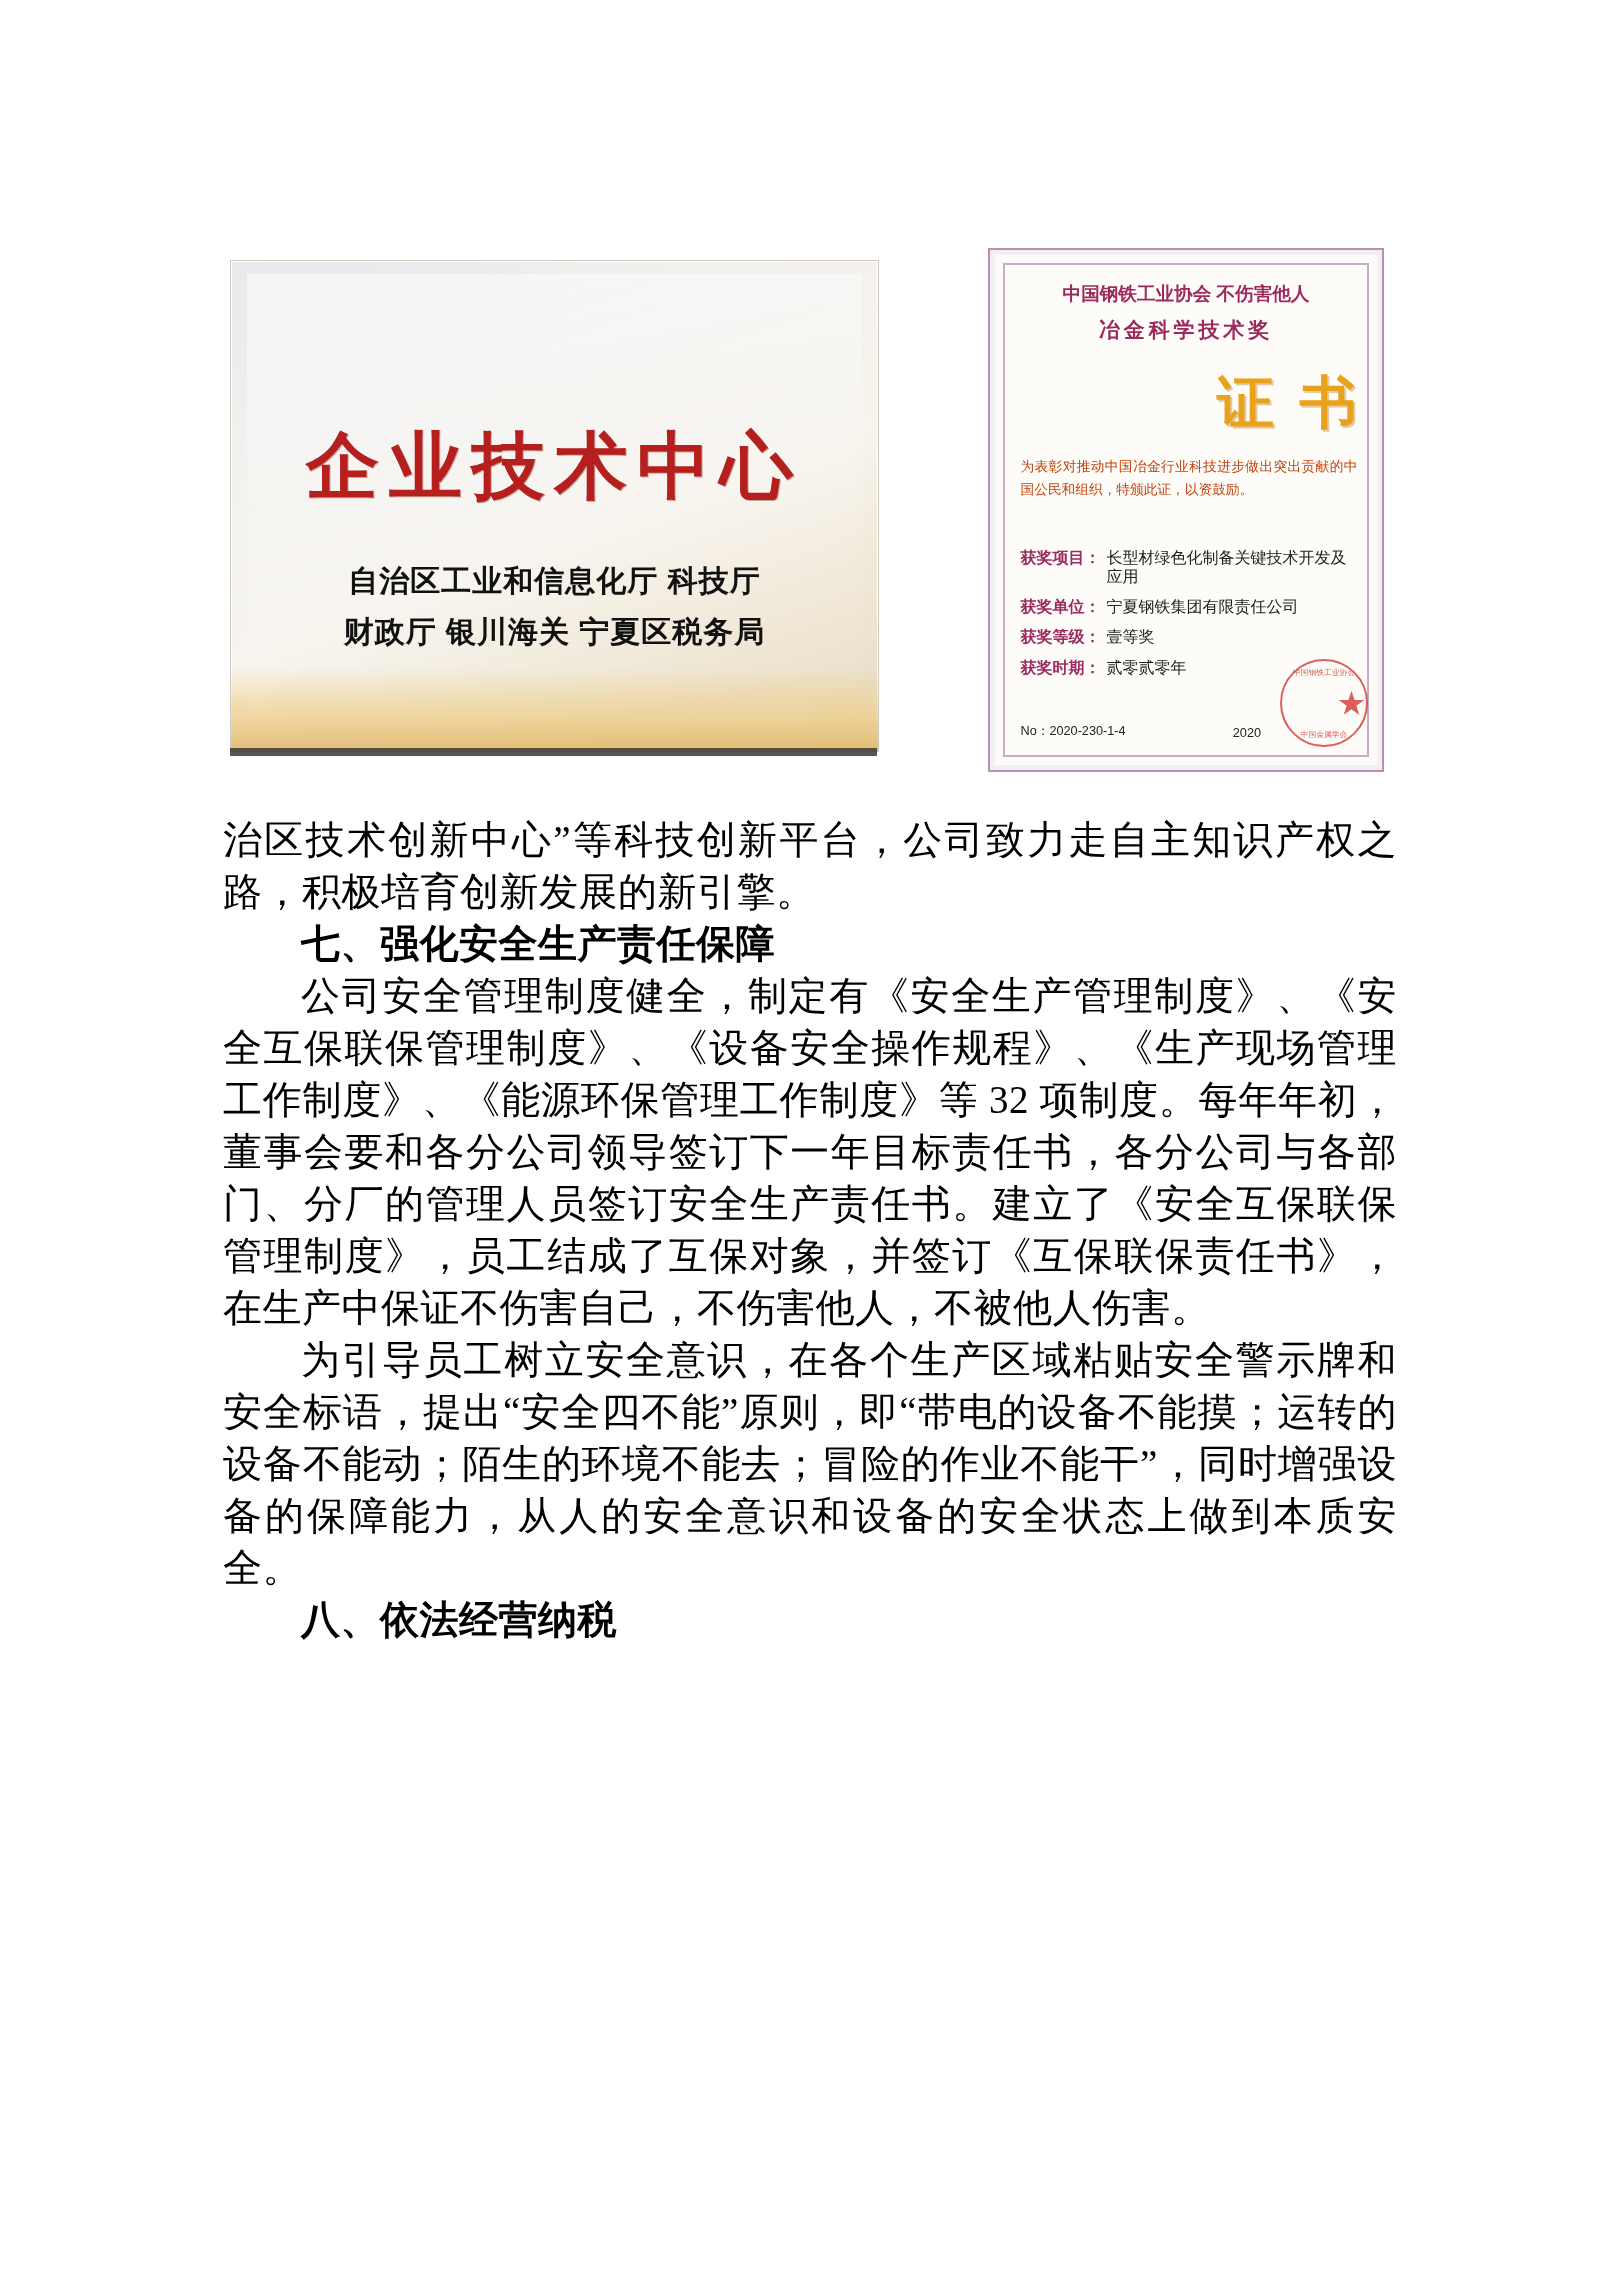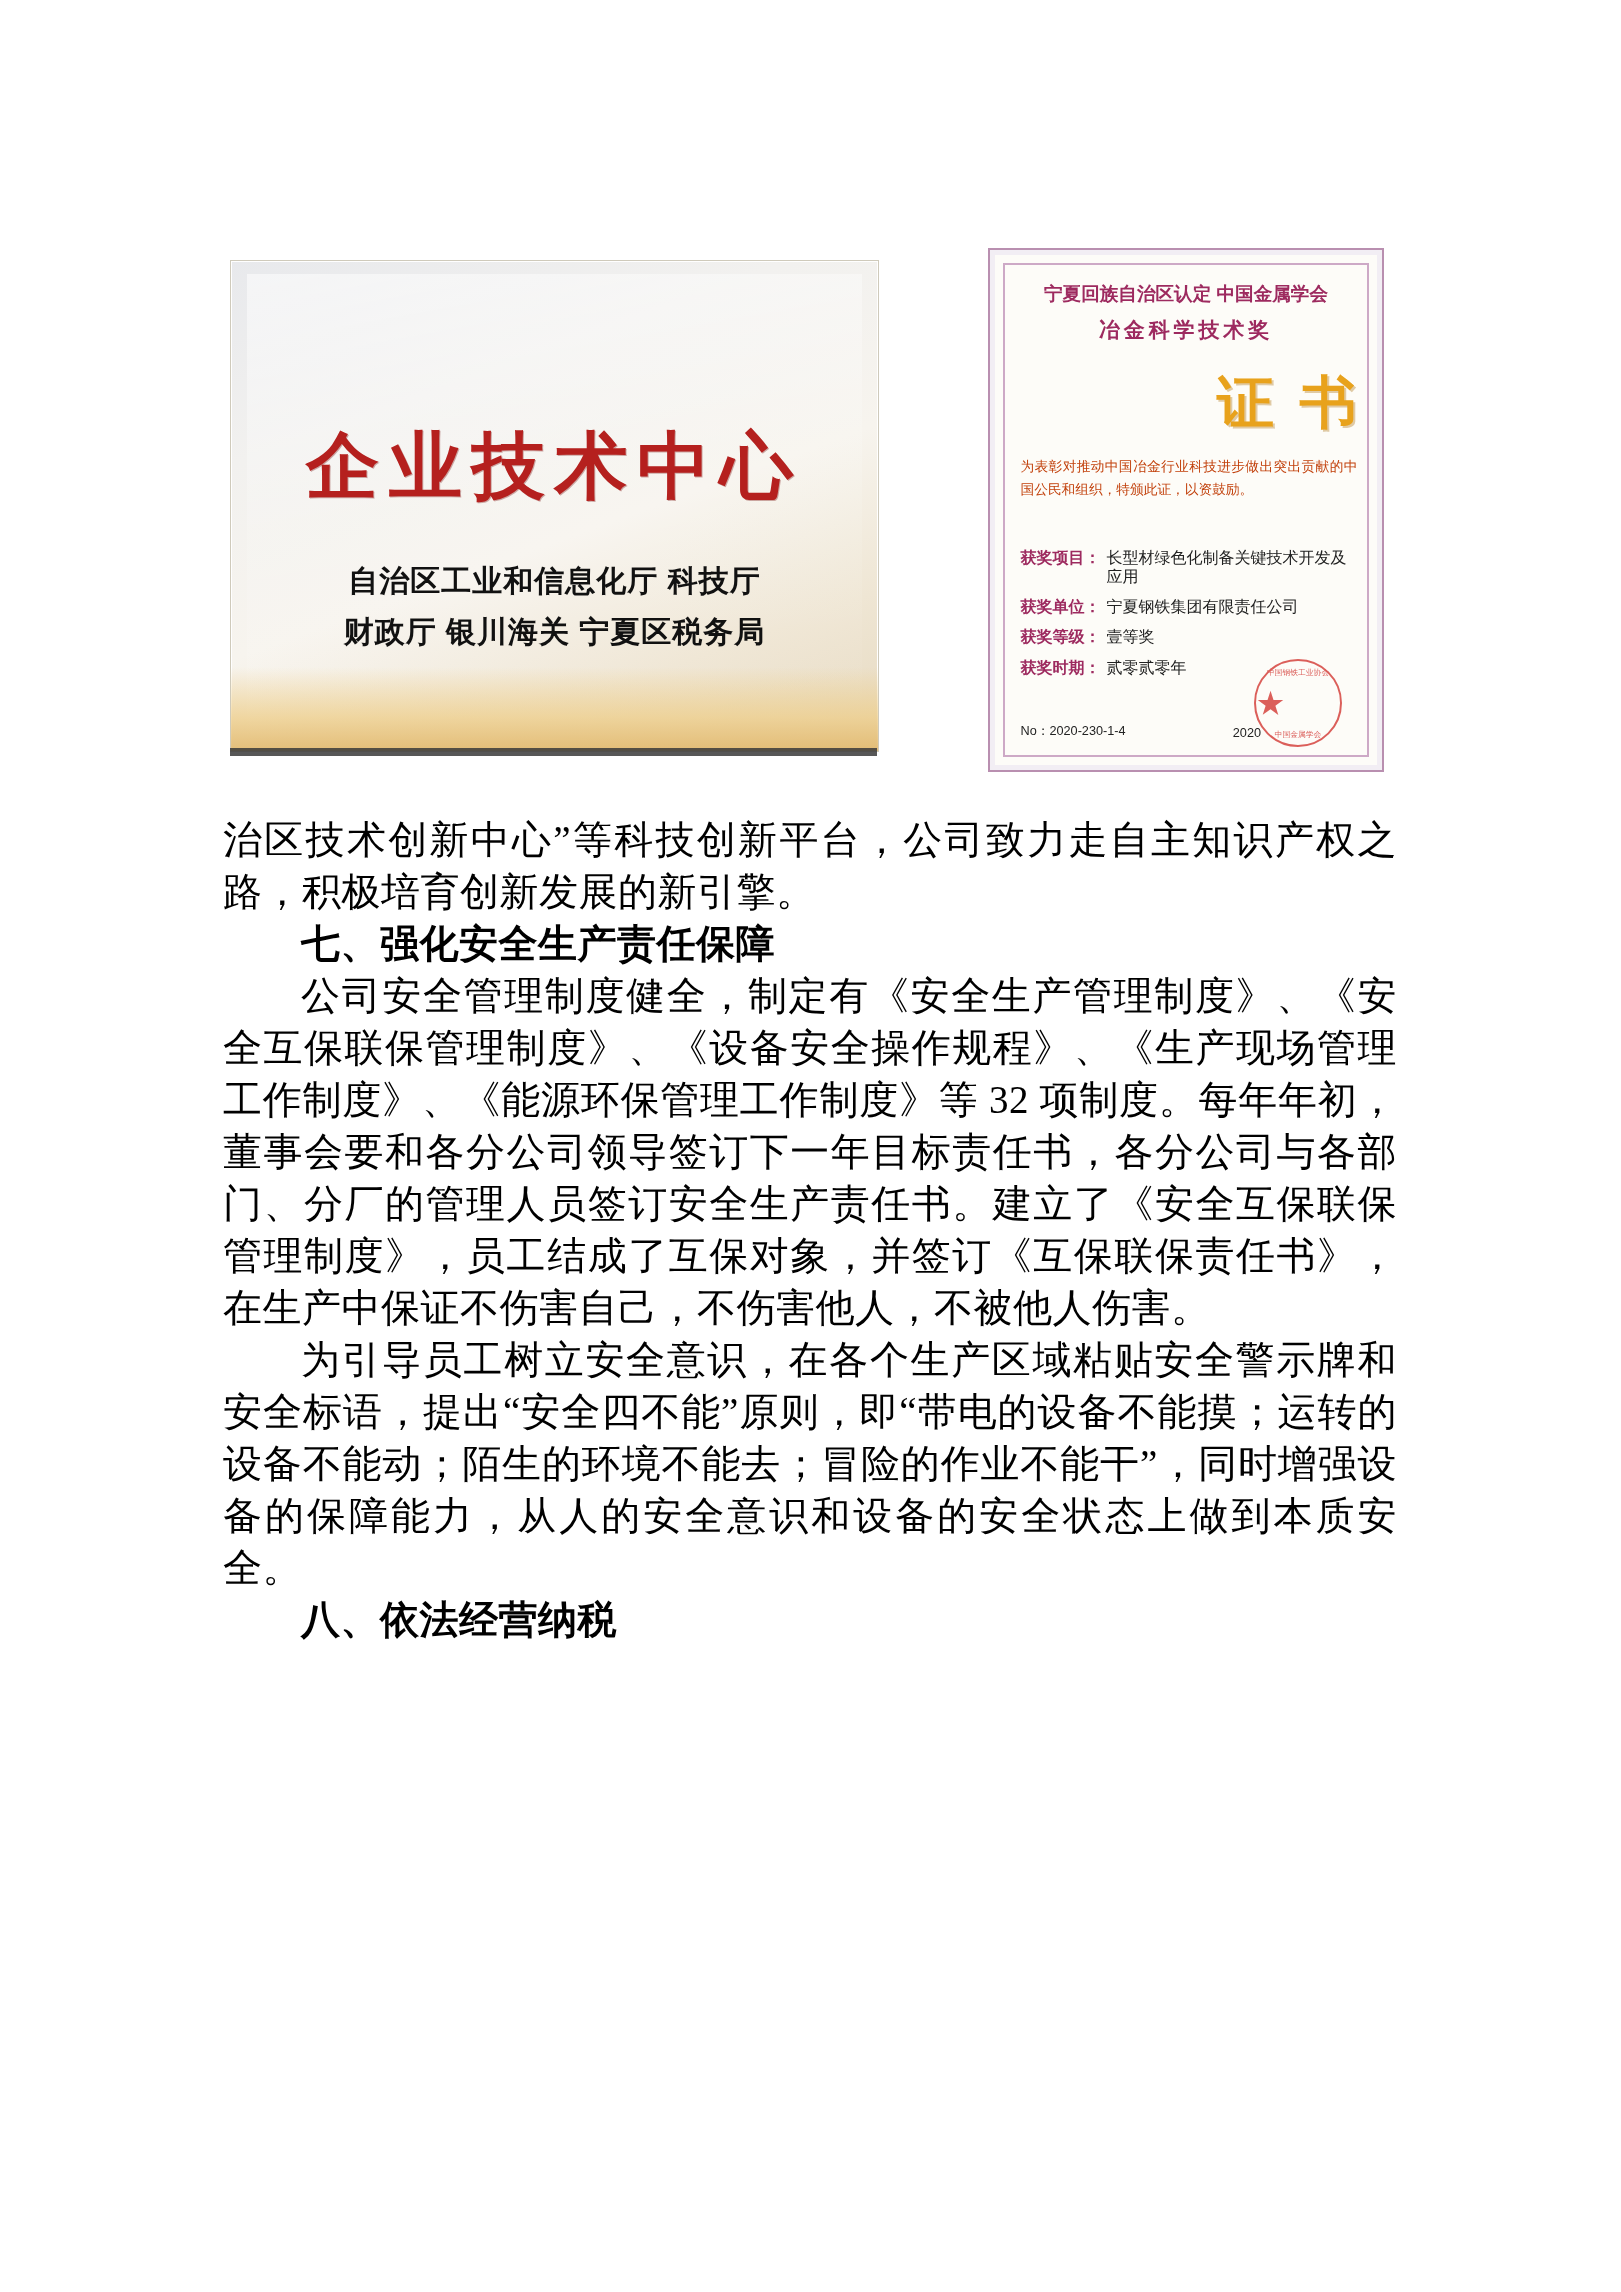--- a/index.html
+++ b/index.html
@@ -204,30 +204,30 @@
   .cert-year {
     position: absolute;
     right: 116px;
     bottom: 25.5px;
     font-family: "Liberation Sans", sans-serif;
     font-size: 12.7px;
     color: #222;
   }
   .cert-seal {
     position: absolute;
-    right: 35px;
+    right: 9px;
     bottom: 17.6px;
     width: 84px;
     height: 84px;
     border-radius: 50%;
     border: 2.9px solid #d2342f;
     opacity: .78;
     display: flex;
     align-items: center;
-    justify-content: flex-start;
+    justify-content: flex-end;
   }
   .cert-seal .star {
     color: #d2342f;
     font-size: 29px;
     line-height: 1;
   }
   .cert-seal .ring-text {
     position: absolute;
     top: 5.9px;
     left: 0;
@@ -278,21 +278,21 @@
       <div class="plaque-title">企业技术中心</div>
       <div class="plaque-foot">
         <div>自治区工业和信息化厅  科技厅</div>
         <div>财政厅  银川海关  宁夏区税务局</div>
       </div>
     </div>
     <div class="plaque-shadow"></div>
 
     <div class="cert">
       <div class="cert-frame"></div>
-      <div class="cert-org">宁夏回族自治区认定   中国金属学会</div>
+      <div class="cert-org">中国钢铁工业协会   不伤害他人</div>
       <div class="cert-award">冶金科学技术奖</div>
       <div class="cert-big">证书</div>
       <div class="cert-body">为表彰对推动中国冶金行业科技进步做出突出贡献的中国公民和组织，特颁此证，以资鼓励。</div>
 
       <div class="cert-fields">
         <div class="cert-field">
           <span class="k">获奖项目：</span>
           <span class="v">长型材绿色化制备关键技术开发及应用</span>
         </div>
         <div class="cert-field">

